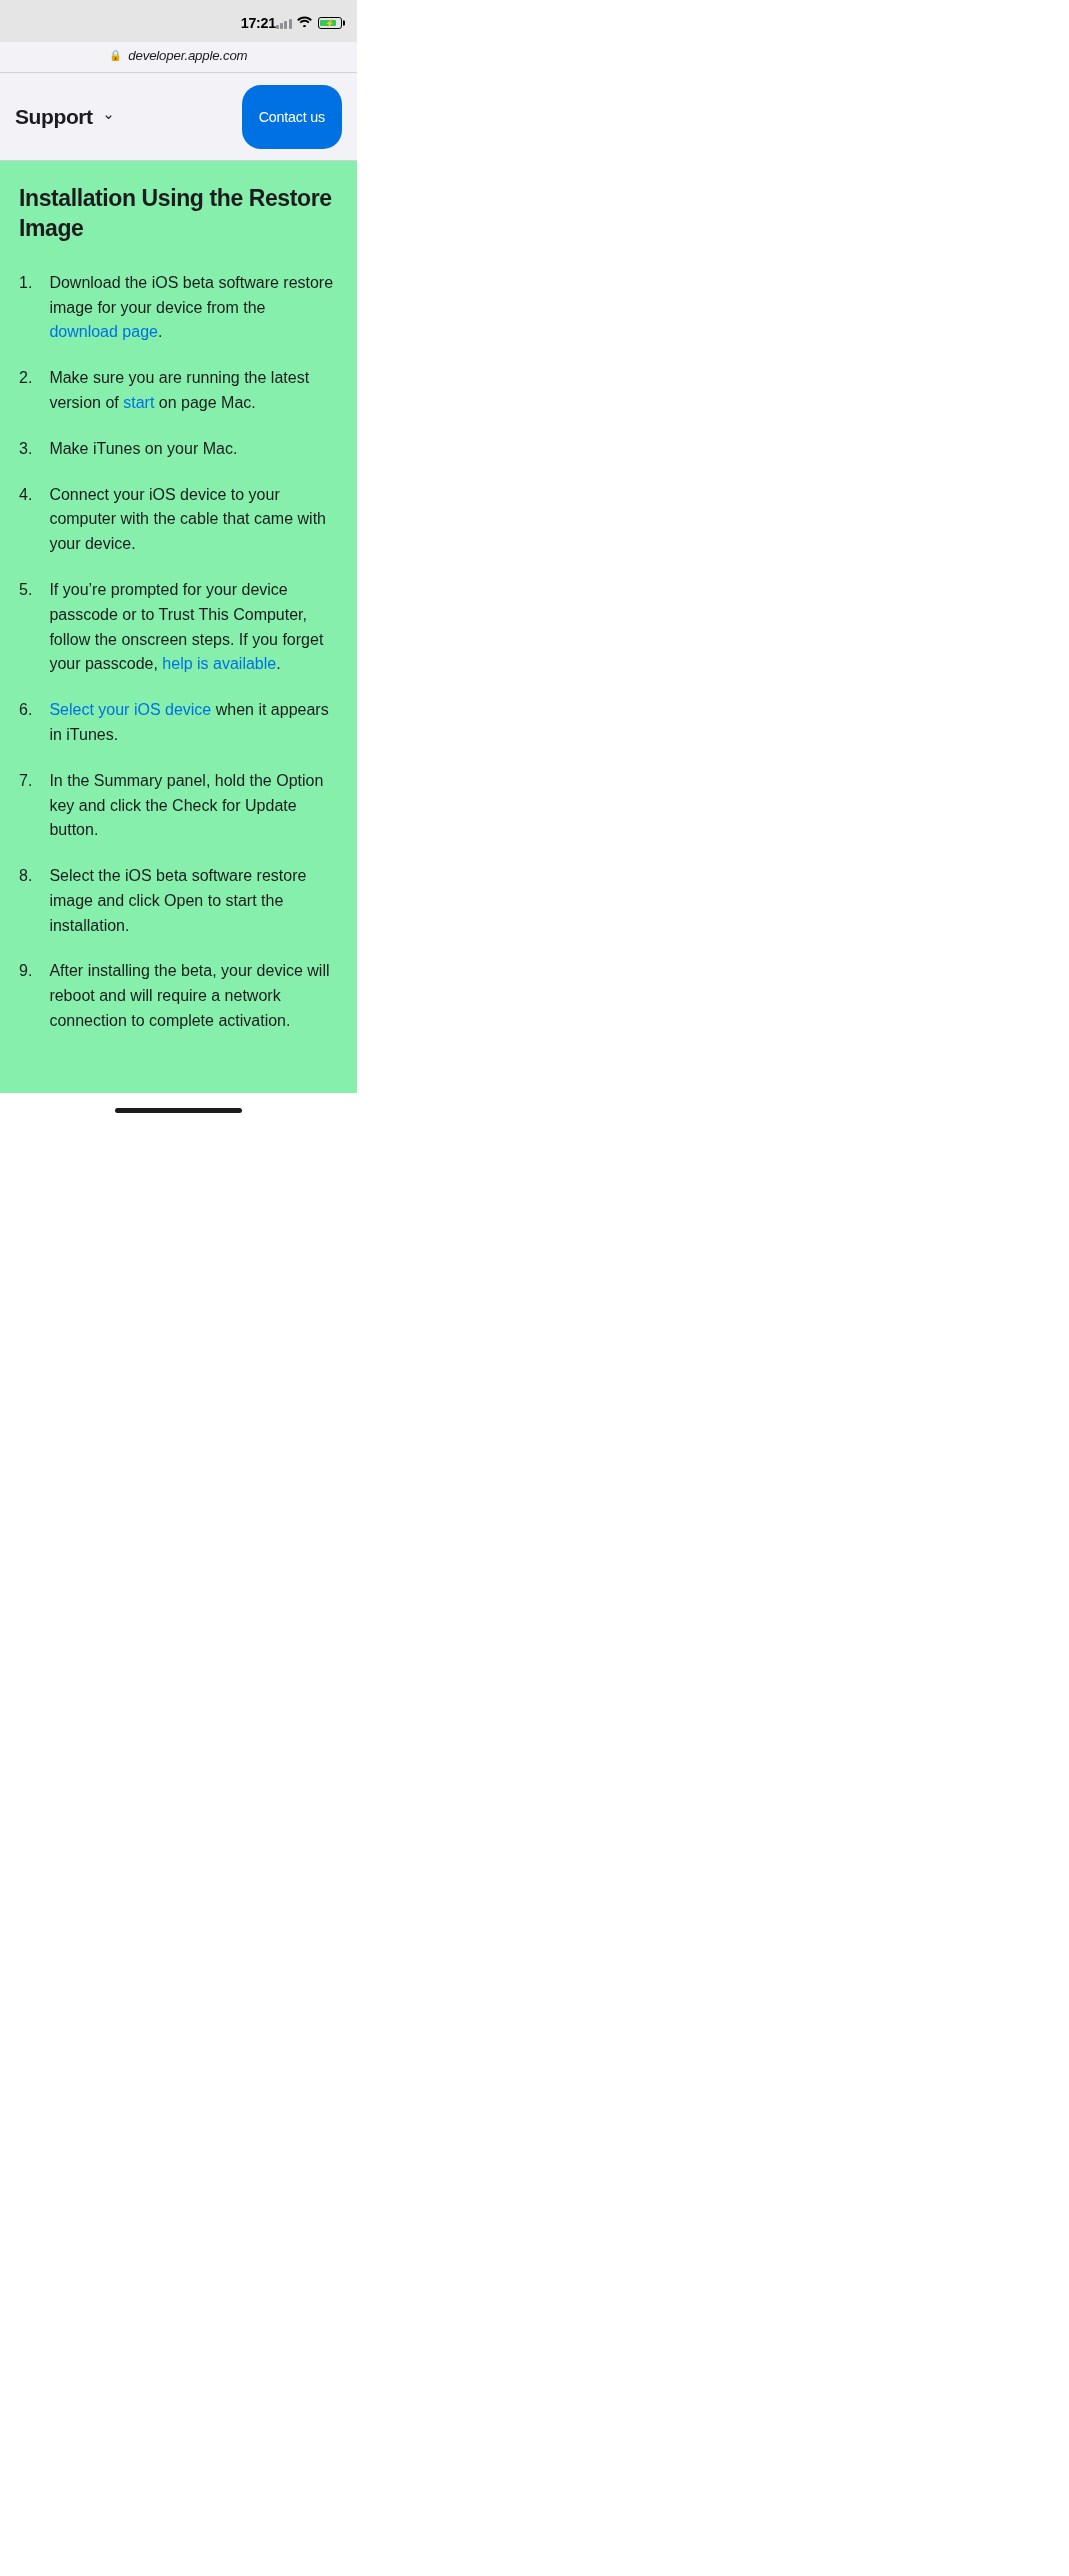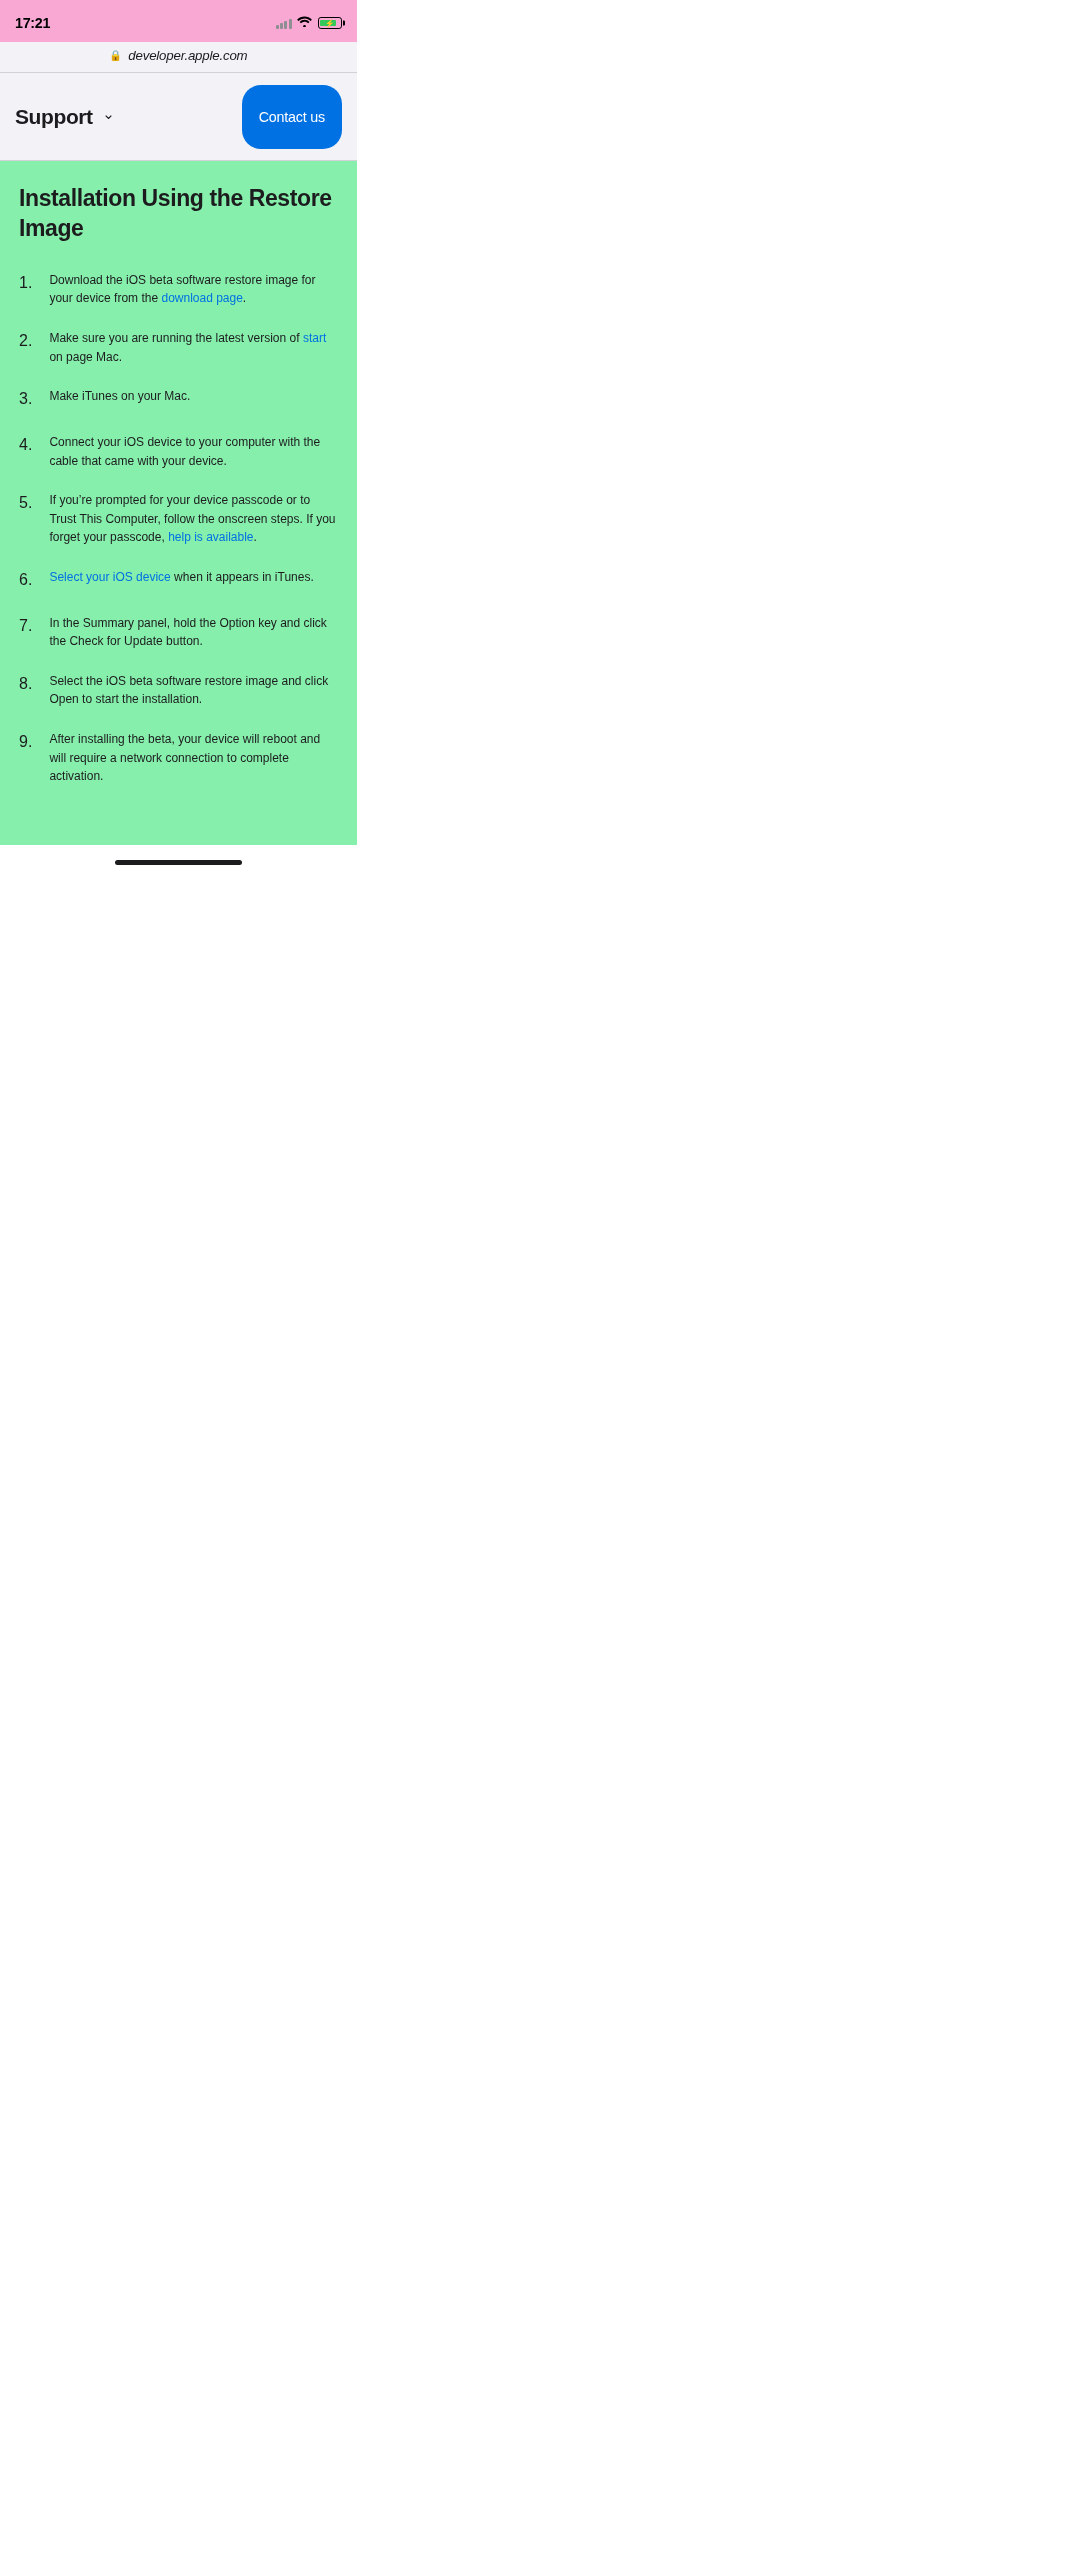--- a/index.html
+++ b/index.html
@@ -14,27 +14,26 @@
       min-height: 859px;
       background: #ffffff;
       font-family: -apple-system, BlinkMacSystemFont, 'Helvetica Neue', Helvetica, Arial, sans-serif;
       font-size: 16px;
       color: #1c1c1e;
       overflow-x: hidden;
     }
 
     
     .status-bar {
-      background: #f9a8d4;
-      display: flex;
-      align-items: center;
-      justify-content: space-between;
+      background: #e5e5e5;
+      display: flex;
+      align-items: center;
+      justify-content: flex-end;
       padding: 11.4px 15px 7.6px 15px;
       height: 42px;
-      gap: 11px;
     }
 
     .status-time {
       font-size: 14.3px;
       font-weight: 600;
       color: #000;
       letter-spacing: -0.3px;
     }
 
     .status-icons {
@@ -208,21 +207,21 @@
       font-size: 16px;
       color: #1c1c1e;
       font-weight: 400;
       min-width: 19px;
       flex-shrink: 0;
       padding-top: 0;
     }
 
     .step-text {
       flex: 1;
-      font-size: 12px;
+      font-size: 16px;
       color: #1c1c1e;
       line-height: 1.55;
     }
 
     .link-blue {
       color: #0071e3;
       text-decoration: none;
     }
 
     

